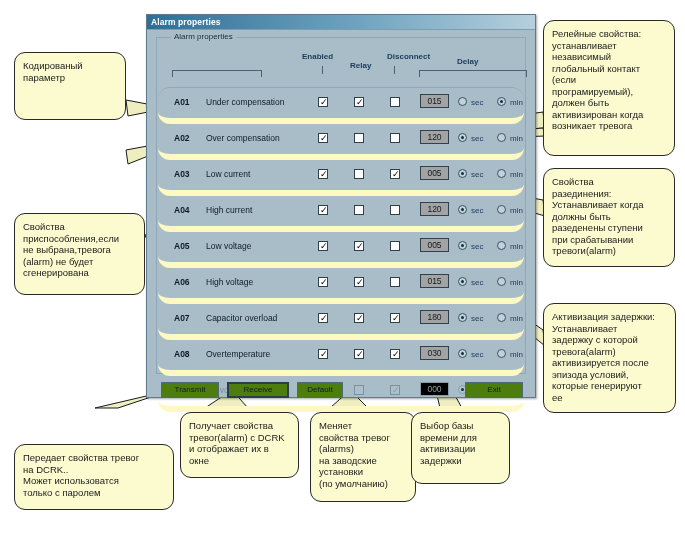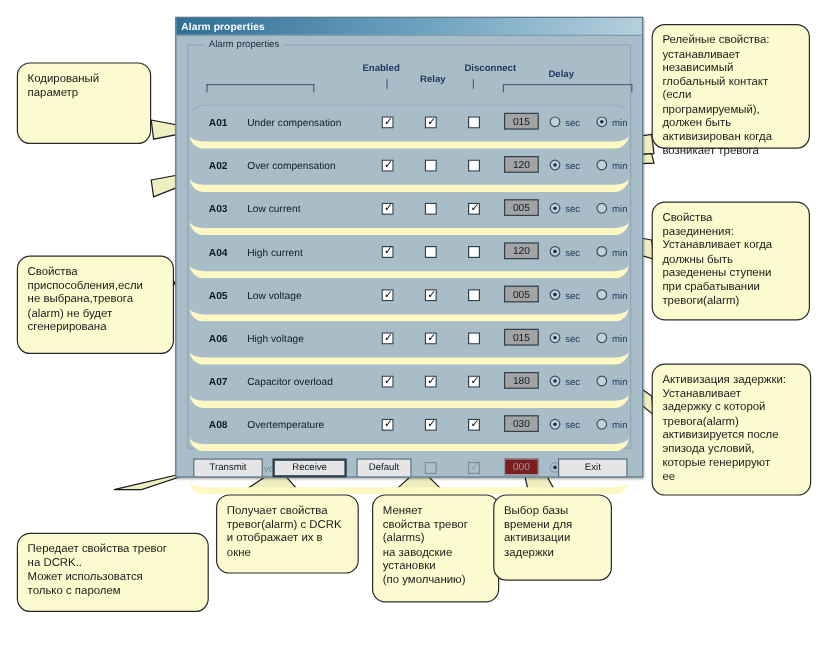--- a/index.html
+++ b/index.html
@@ -98,38 +98,38 @@
   .cb.dim .mark{color:#8d9ca8;}
 
   
   .valbox{
     position:absolute;left:262px;top:6px;width:29px;height:14px;
     background:#a3a3a3;border:1px solid #30404d;
     box-sizing:border-box;
     font-size:8.5px;color:#0d1b26;
     text-align:center;line-height:13px;
   }
-  .valbox.dim{background:#7f1d1d;border-color:#8c9da9;color:#8d9ca8;}
+  .valbox.dim{background:#000000;border-color:#8c9da9;color:#8d9ca8;}
 
   
   .rad{position:absolute;top:9px;width:9px;height:9px;border-radius:50%;
        border:1px solid #39505f;background:#c2d2dc;box-sizing:border-box;}
   .rad .dot{position:absolute;left:2px;top:2px;width:3px;height:3px;border-radius:50%;background:#16303f;}
   .rad.dim{border-color:#8c9da9;background:#b2c2cc;}
   .rad.r1{left:300px;}
   .rad.r2{left:339px;}
   .rlab{position:absolute;top:10px;font-size:8px;color:#1a3a5c;line-height:9px;}
   .rlab.l1{left:313px;}
   .rlab.l2{left:352px;}
   .rlab.dim{color:#8d9ca8;}
 
   
   .btn{
     position:absolute;
-    background:#e5e5e5;
+    background:#4d7c0f;
     border:1px solid #50697a;
     font-size:8px;color:#0d1b26;
     text-align:center;
     box-sizing:border-box;
     line-height:14px;height:16px;
   }
   .btn.default{border:2px solid #2b3d4a;line-height:12px;}
   .b-transmit{left:14px;top:352px;width:58px;}
   .b-receive{left:80px;top:352px;width:62px;}
   .b-default{left:150px;top:352px;width:46px;}
@@ -388,21 +388,21 @@
 
 
   <div class="callout" style="left:14px;top:213px;width:131px;height:82px;">
     <span>Свойства
 приспособления,если
 не выбрана,тревога
 (alarm) не будет
 сгенерирована</span>
   </div>
 
-  <div class="callout" style="left:543px;top:20px;width:132px;height:104px;">
+  <div class="callout" style="left:543px;top:20px;width:132px;height:136px;">
     <span>Релейные свойства:
 устанавливает
 независимый
 глобальный контакт
 (если
 програмируемый),
 должен быть
 активизирован когда
 возникает тревога</span>
   </div>

